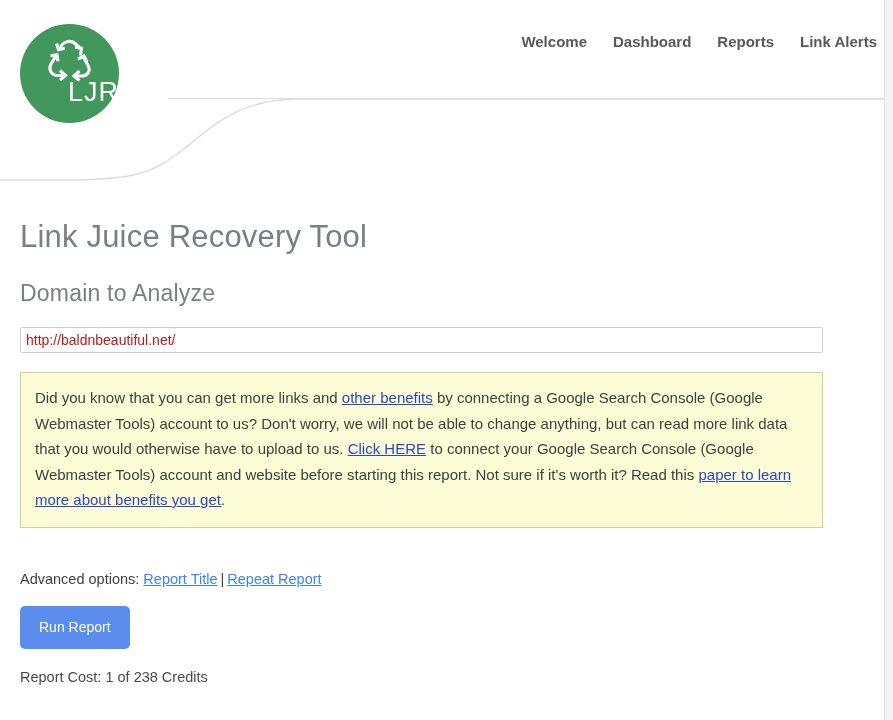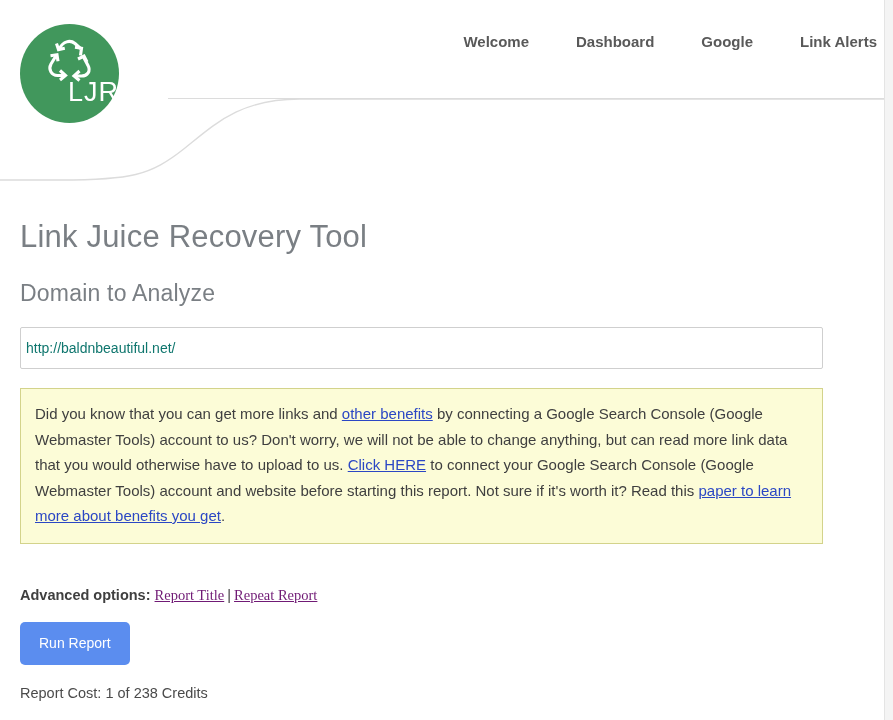--- a/index.html
+++ b/index.html
@@ -77,21 +77,21 @@
     right: 8px;
     top: 33px;
     display: flex;
     align-items: center;
   }
   .nav-item {
     font-size: 15px;
     font-weight: bold;
     color: #595959;
     text-decoration: none;
-    margin-left: 47px;
+    margin-left: 26px;
     white-space: nowrap;
     cursor: pointer;
   }
   .nav-item:first-child { margin-left: 0; }
 
   .header-rule {
     position: absolute;
     left: 168px;
     top: 98px;
     width: 717px;
@@ -131,25 +131,25 @@
     color: #7a7f84;
     line-height: 32px;
     letter-spacing: 0.2px;
   }
 
   .domain-input {
     display: block;
     box-sizing: border-box;
     margin-top: 18px;
     width: 803px;
-    height: 42px;
+    height: 26px;
     padding: 2px 5px;
     font-size: 14px;
     font-family: "Liberation Sans", sans-serif;
-    color: #0f766e;
+    color: #b91c1c;
     background: #ffffff;
     border: 1px solid #cfcfcf;
     border-radius: 2px;
     outline: none;
   }
 
   .notice {
     box-sizing: border-box;
     margin-top: 19px;
     width: 803px;
@@ -165,26 +165,25 @@
     text-decoration: underline;
     cursor: pointer;
   }
 
   .advanced {
     margin-top: 41px;
     font-size: 14.5px;
     color: #3f3f3f;
     line-height: 20px;
   }
-  .advanced .label { font-weight: bold; }
+  .advanced .label { font-weight: normal; }
   .advanced a {
-    color: #701a75;
+    color: #3b82f6;
     text-decoration: underline;
     cursor: pointer;
-    font-family: Liberation Serif, serif;
   }
   .advanced .sep {
     color: #3f3f3f;
     padding: 0 3px;
   }
 
   .run-button {
     display: inline-block;
     margin-top: 17px;
     padding: 11px 19px 12px 19px;
@@ -233,21 +232,21 @@
           <path d="M 58,25 L 64,22 L 67,28" stroke-linejoin="miter"></path>
           <path d="M 59.5,37 L 54,42 L 59.5,46.5" stroke-linejoin="miter"></path>
         </g>
       </svg>
       <div class="logo-text">LJR</div>
     </div>
 
     <div class="nav">
       <a class="nav-item">Welcome</a>
       <a class="nav-item">Dashboard</a>
-      <a class="nav-item">Google</a>
+      <a class="nav-item">Reports</a>
       <a class="nav-item">Link Alerts</a>
     </div>
 
     <div class="header-rule"></div>
   </div>
 
   <div class="content">
 
     <h1 class="page-title">Link Juice Recovery Tool</h1>
 

